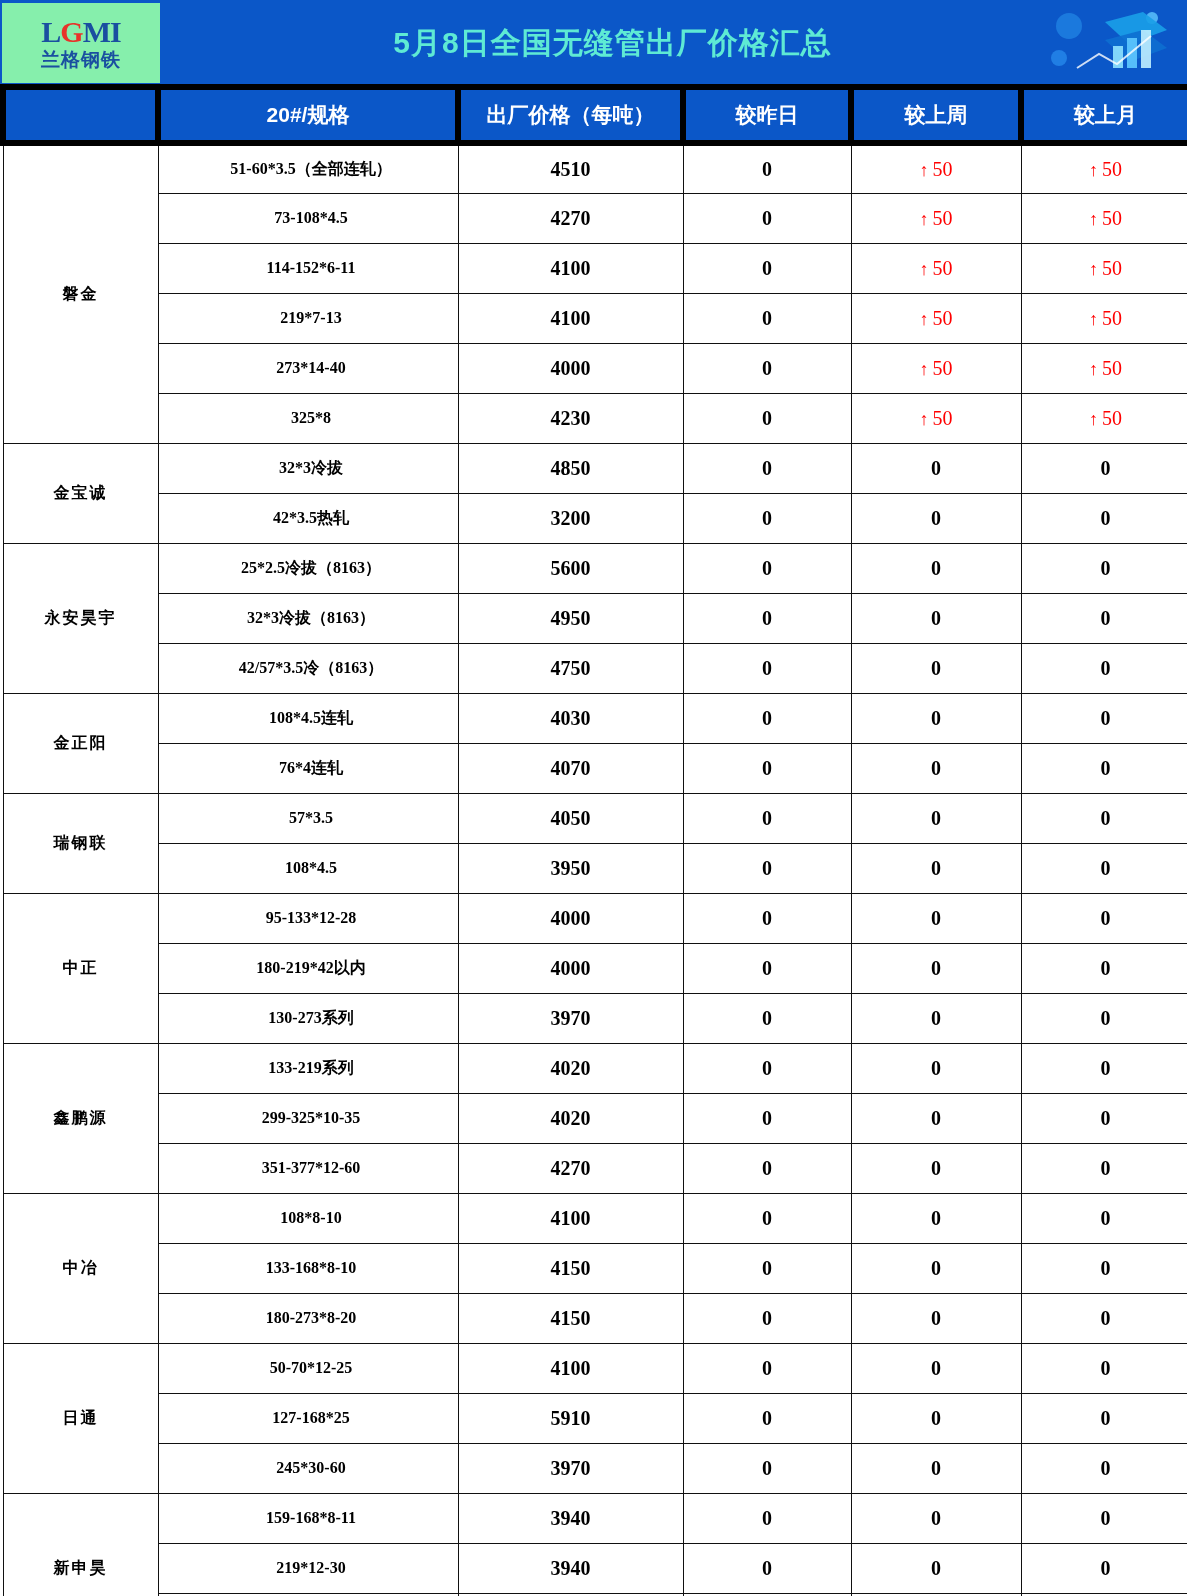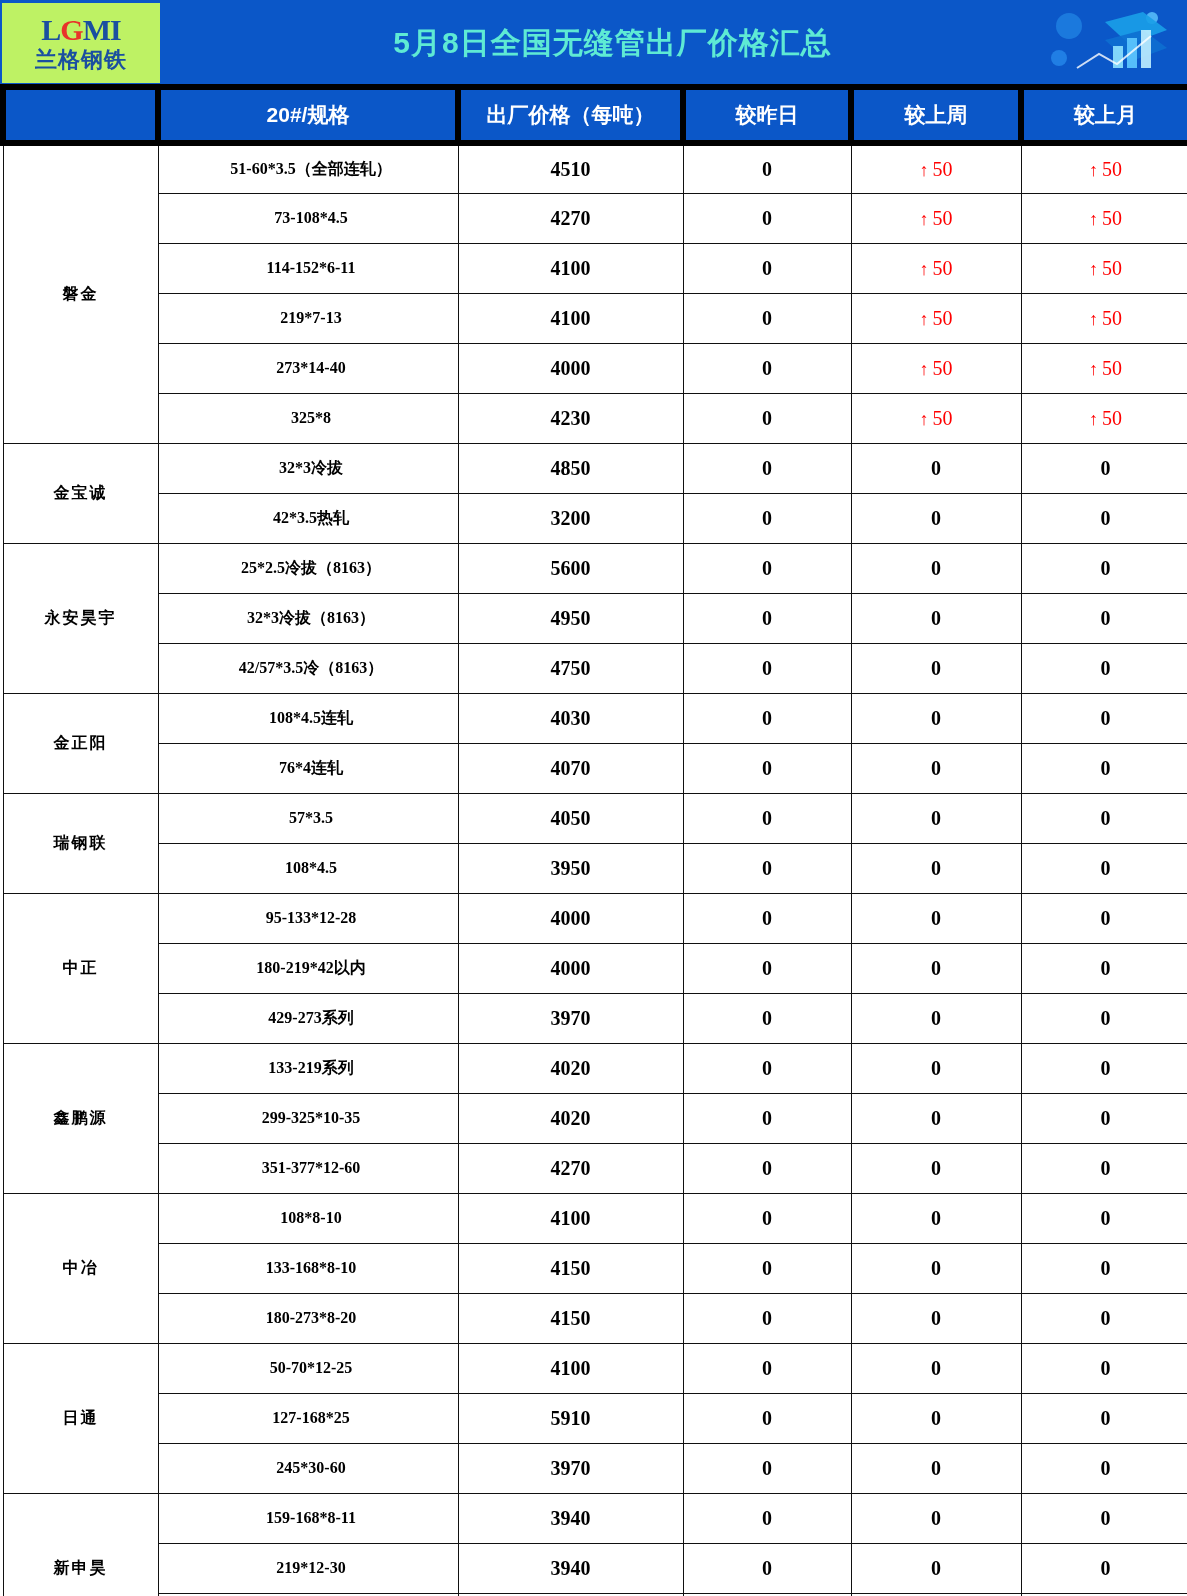--- a/index.html
+++ b/index.html
@@ -25,42 +25,42 @@
     background: #0b57c8;
     display: flex;
     align-items: center;
     position: relative;
     border: 2px solid #0b57c8;
     border-bottom: none;
   }
   .logo-box {
     width: 158px;
     height: 80px;
-    background: #bef264;
+    background: #86efac;
     display: flex;
     flex-direction: column;
     align-items: center;
     justify-content: center;
     flex: 0 0 158px;
     margin: 0;
     padding-top: 2px;
   }
   .logo-mark {
     font-family: "Liberation Serif", serif;
     font-weight: bold;
     font-size: 30px;
     letter-spacing: -1px;
     color: #1a4fa0;
     line-height: 1;
   }
   .logo-mark .g { color: #e8332a; }
   .logo-sub {
     font-family: "Liberation Serif", serif;
     font-weight: bold;
-    font-size: 22px;
+    font-size: 19px;
     color: #1a4fa0;
     line-height: 1.1;
     margin-top: 3px;
     letter-spacing: 1px;
   }
   .banner-title {
     flex: 1 1 auto;
     text-align: center;
     color: #5eead4;
     font-size: 30px;
@@ -306,21 +306,21 @@
           <td>0</td>
         </tr>
         <tr>
           <td class="spec">180-219*42以内</td>
           <td>4000</td>
           <td>0</td>
           <td>0</td>
           <td>0</td>
         </tr>
         <tr>
-          <td class="spec">429-273系列</td>
+          <td class="spec">130-273系列</td>
           <td>3970</td>
           <td>0</td>
           <td>0</td>
           <td>0</td>
         </tr>
         <tr>
           <td class="company" rowspan="3">鑫鹏源</td>
           <td class="spec">133-219系列</td>
           <td>4020</td>
           <td>0</td>

